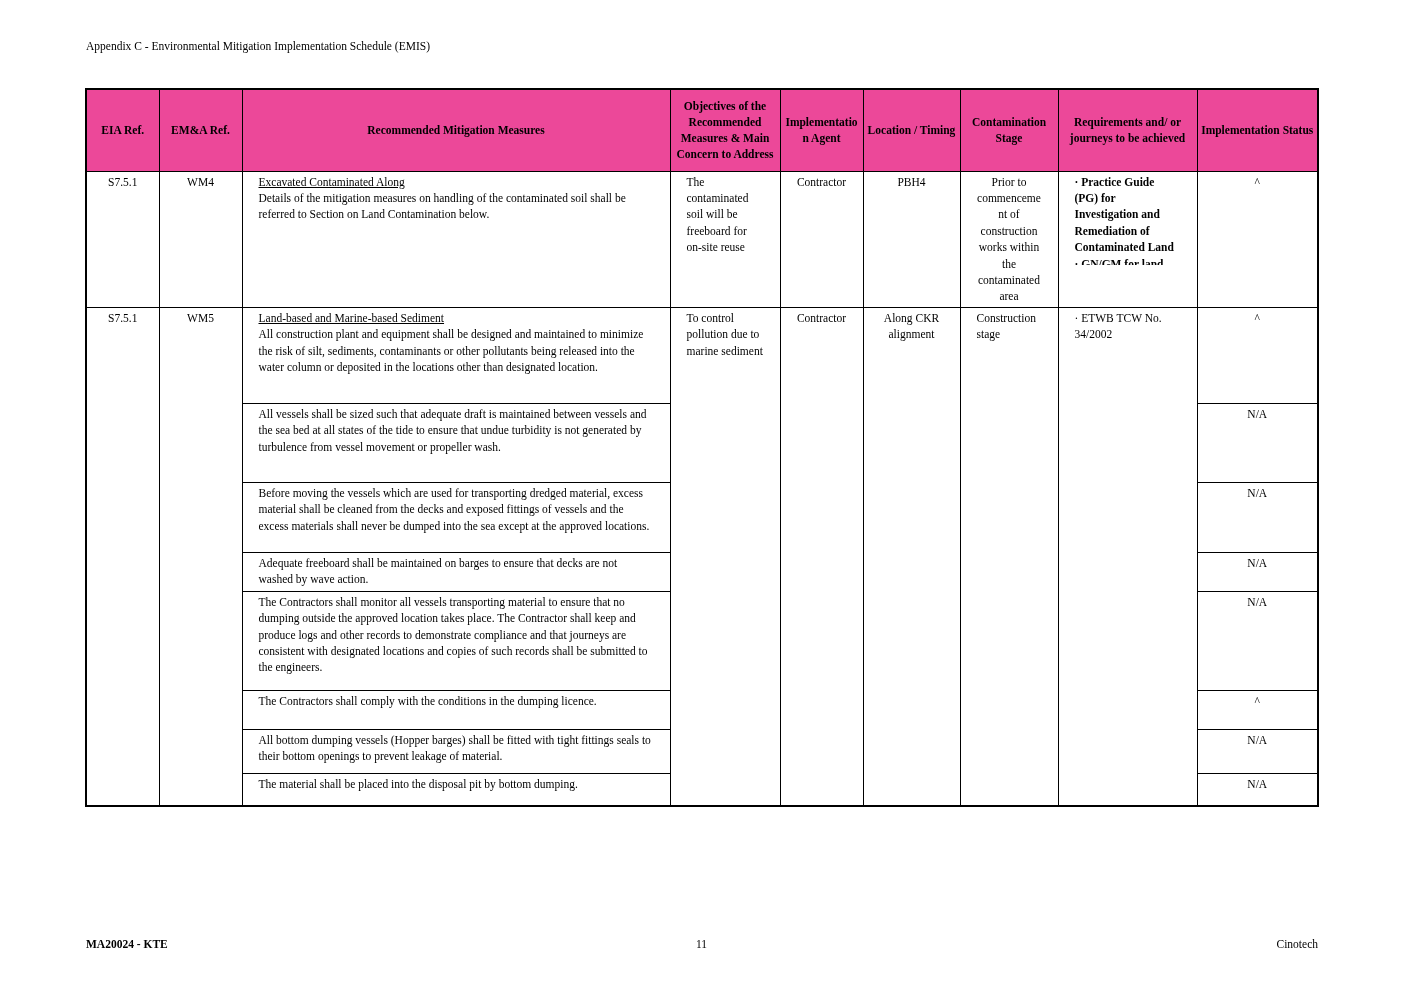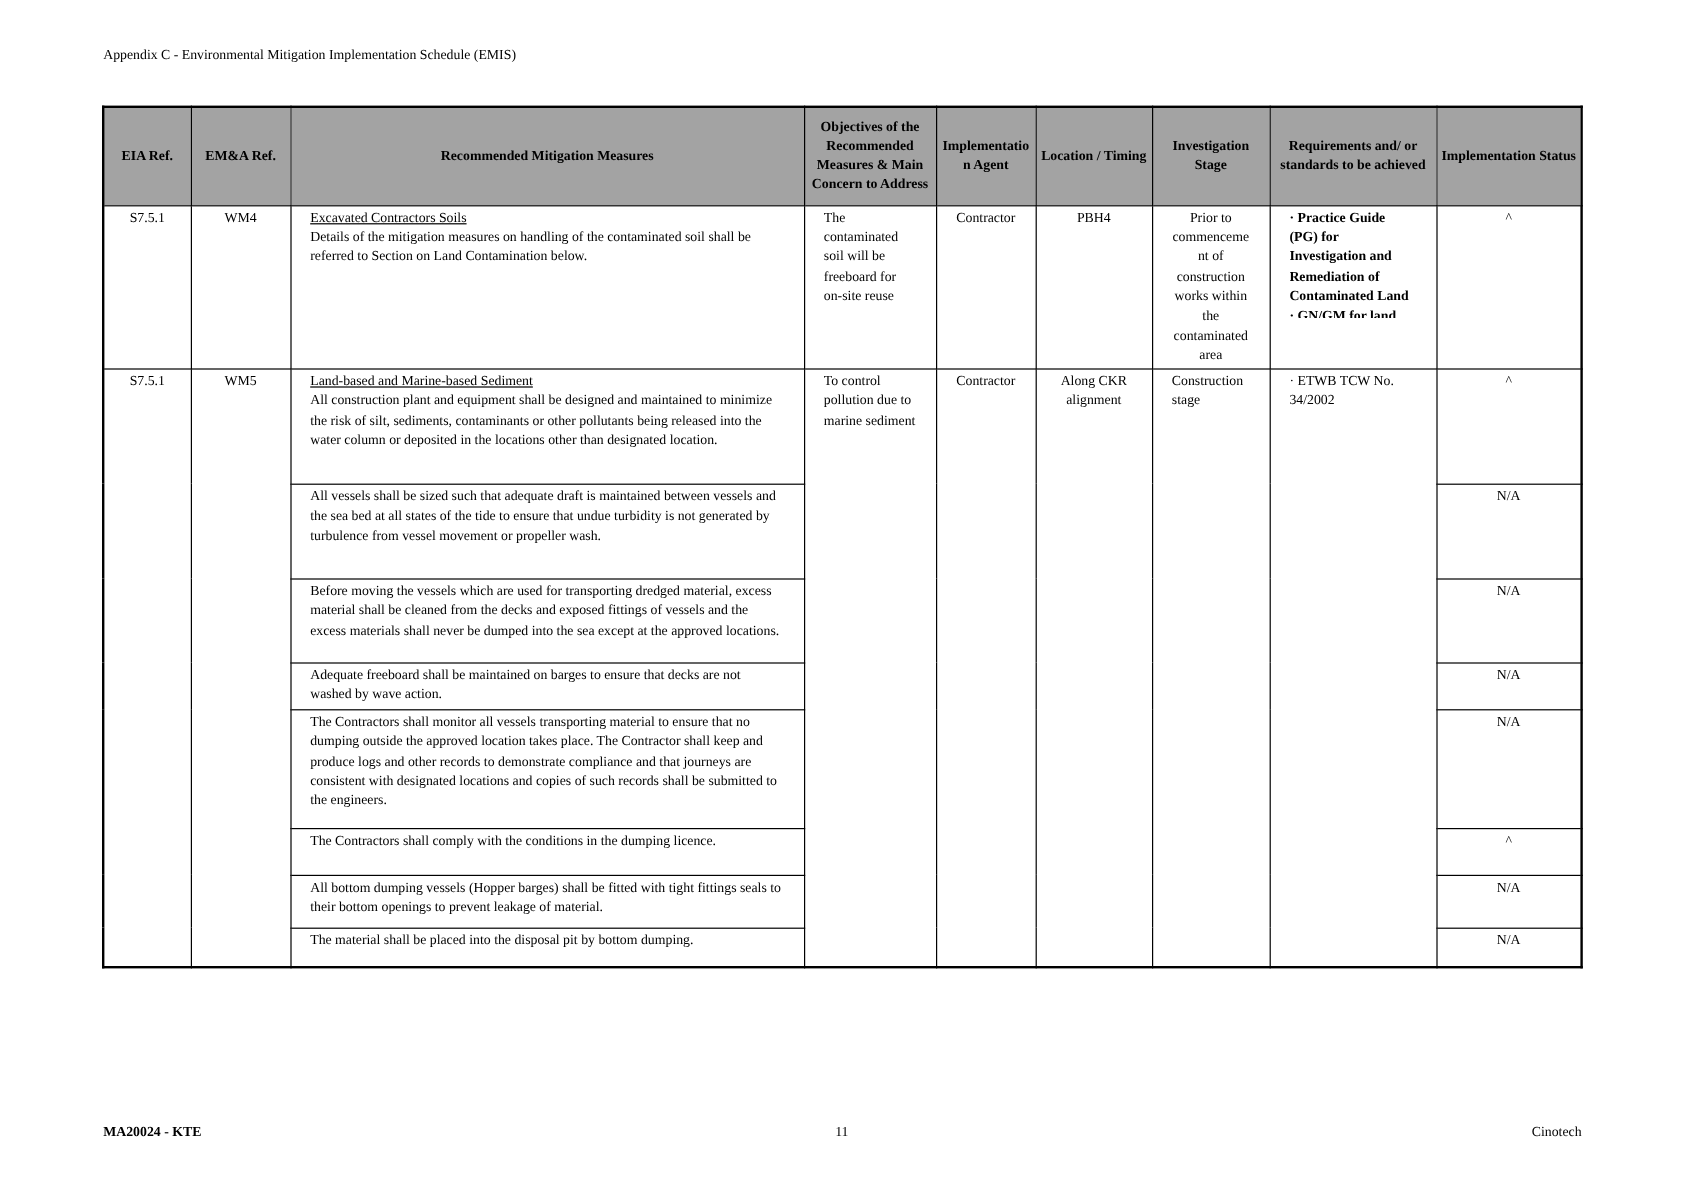--- a/index.html
+++ b/index.html
@@ -25,21 +25,21 @@
   .emis th, .emis td {
     border: 1px solid #000;
     font-size: 11.5px;
     line-height: 16.4px;
     padding: 2px 16px;
     vertical-align: top;
     overflow: hidden;
     word-wrap: break-word;
   }
   .emis th {
-    background: #a3a3a3;
+    background: #ec4899;
     font-weight: bold;
     text-align: center;
     vertical-align: middle;
     line-height: 16px;
     padding: 1px 3px;
   }
   .emis th.break { word-break: break-all; }
   .center { text-align: center; }
   .underline { text-decoration: underline; }
   .clip { max-height: 91px; overflow: hidden; font-weight: bold; }
@@ -70,30 +70,30 @@
     </colgroup>
 
     <tbody>
         <tr style="height:82px">
       <th>EIA Ref.</th>
       <th>EM&amp;A Ref.</th>
       <th>Recommended Mitigation Measures</th>
       <th>Objectives of the Recommended Measures &amp; Main Concern to Address</th>
       <th class="break">Implementation Agent</th>
       <th>Location / Timing</th>
-      <th>Investigation Stage</th>
-      <th>Requirements and/ or standards to be achieved</th>
+      <th>Contamination Stage</th>
+      <th>Requirements and/ or journeys to be achieved</th>
       <th>Implementation Status</th>
     </tr>
 
     <tr style="height:95px">
       <td class="center">S7.5.1</td>
       <td class="center">WM4</td>
       <td>
-        <div class="underline">Excavated Contractors Soils</div>
+        <div class="underline">Excavated Contaminated Along</div>
         <div>Details of the mitigation measures on handling of the contaminated soil shall be referred to Section on Land Contamination below.</div>
       </td>
       <td>The contaminated soil will be freeboard for on-site reuse</td>
       <td class="center">Contractor</td>
       <td class="center">PBH4</td>
       <td class="center">Prior to commencement of construction works within the contaminated area</td>
       <td>
         <div class="clip">
           <div>· Practice Guide (PG) for Investigation and Remediation of Contaminated Land</div>
           <div>· GN/GM for land contamination</div>

